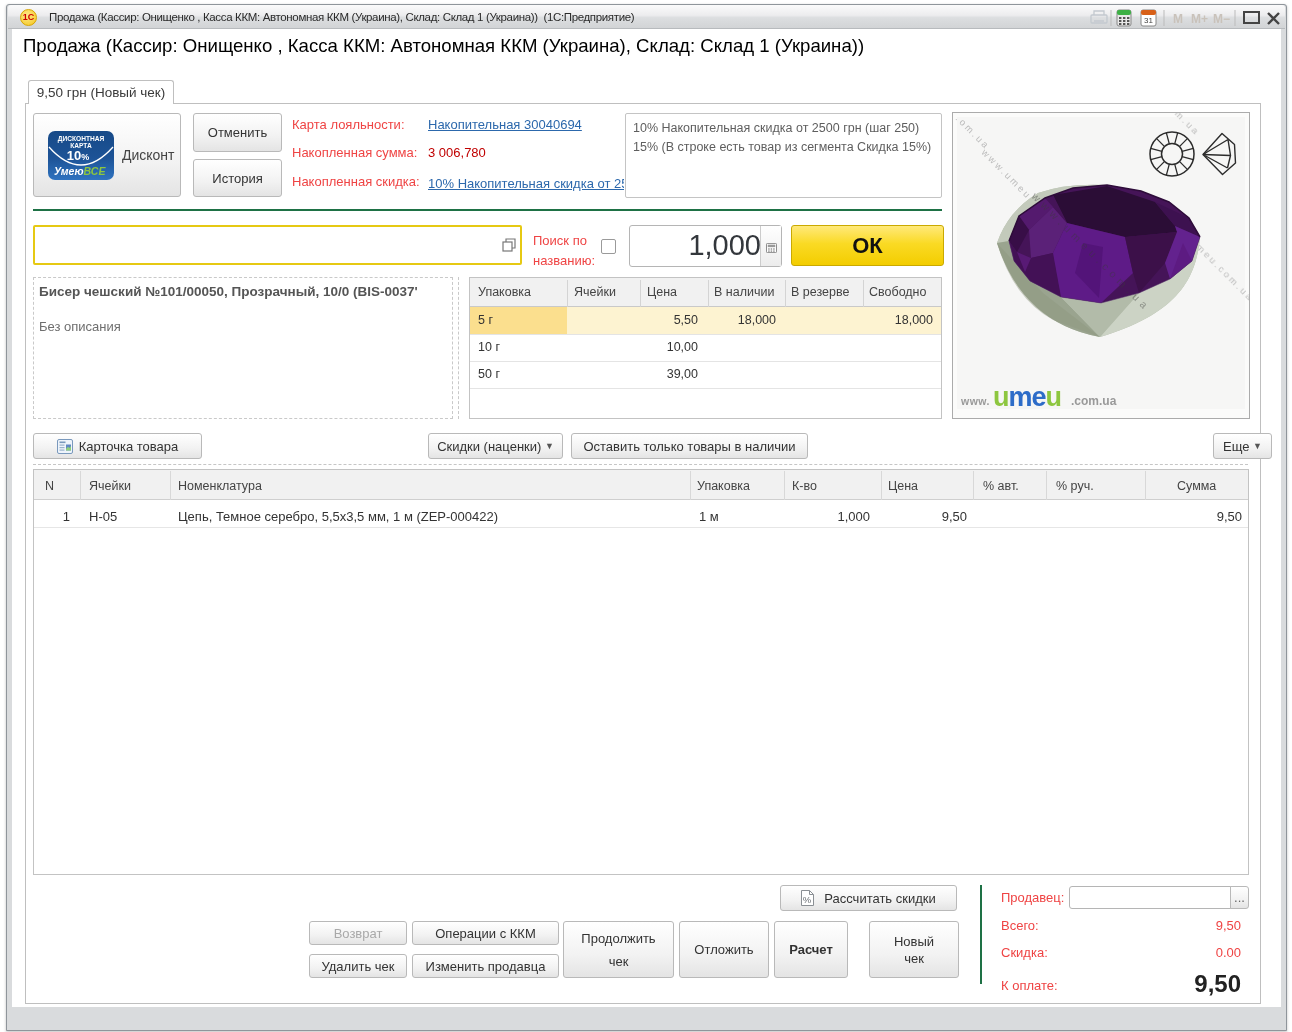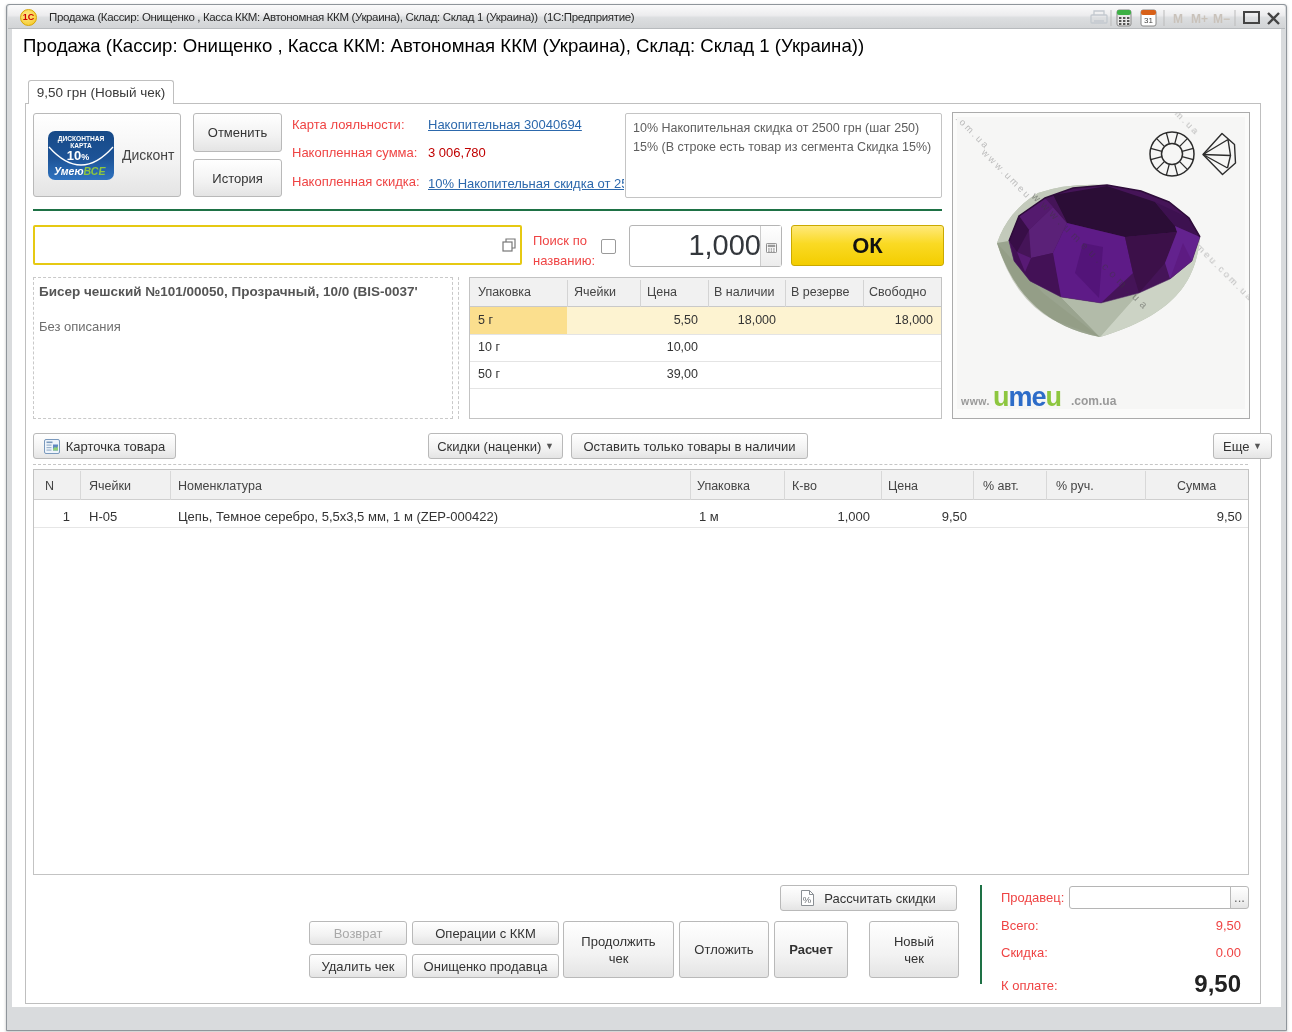--- a/index.html
+++ b/index.html
@@ -222,21 +222,21 @@
         <g fill="#3a3a3a" font-size="10.5" font-family="Liberation Sans" letter-spacing="5" opacity="0.45">
           <text transform="translate(78,84) rotate(45)">www.umeu.com.ua</text>
         </g>
 
         <text x="8" y="292" font-size="10.5" fill="#999" font-family="Liberation Sans" font-weight="bold" letter-spacing="0.5">www.</text>
         <text x="40" y="293" font-size="27" font-family="Liberation Sans" font-weight="bold" letter-spacing="-1"><tspan fill="#8dc63f">u</tspan><tspan fill="#2d6cc8">me</tspan><tspan fill="#8dc63f">u</tspan></text>
         <text x="118" y="292" font-size="12" fill="#999" font-family="Liberation Sans" font-weight="bold">.com.ua</text>
       </svg>
     </div>
 
-    <div class="btn" style="left:21px;top:404px;width:143px;height:26px;">
+    <div class="btn" style="left:21px;top:404px;width:169px;height:26px;">
       <svg width="16" height="15" viewBox="0 0 16 15" style="margin-right:6px">
             <rect x="0.5" y="0.5" width="15" height="14" rx="1.5" fill="#eef4fb" stroke="#7a99bd"></rect>
             <rect x="2.5" y="2.5" width="6" height="1.6" fill="#7a99bd"></rect>
             <rect x="2.5" y="5.5" width="5" height="1.2" fill="#9ab2cc"></rect>
             <rect x="2.5" y="8" width="5" height="1.2" fill="#9ab2cc"></rect>
             <rect x="2.5" y="10.5" width="5" height="1.2" fill="#9ab2cc"></rect>
             <rect x="9" y="5.5" width="5" height="6" fill="#5f87c2"></rect>
             <path d="M9 10 l2-2.2 1.4 1.2 1.6-2v4.5 H9Z" fill="#8fd07a"></path>
           </svg>
       Карточка товара</div>
@@ -277,22 +277,22 @@
     <div class="btn" style="left:768px;top:856px;width:177px;height:26px;">
       <svg width="13" height="16" viewBox="0 0 13 16" style="margin-right:10px">
             <path d="M0.5 0.5 H8.5 L12.5 4.5 V15.5 H0.5 Z" fill="#fff" stroke="#8a8f94"></path>
             <path d="M8.5 0.5 V4.5 H12.5" fill="none" stroke="#8a8f94"></path>
             <text x="6" y="12.5" font-size="9.5" text-anchor="middle" fill="#6a6f74" font-family="Liberation Sans">%</text>
           </svg>
       Рассчитать скидки</div>
     <div class="btn" style="left:297px;top:892px;width:98px;height:24px;color:#a9a9a9;">Возврат</div>
     <div class="btn" style="left:400px;top:892px;width:147px;height:24px;">Операции с ККМ</div>
     <div class="btn" style="left:297px;top:925px;width:98px;height:24px;">Удалить чек</div>
-    <div class="btn" style="left:400px;top:925px;width:147px;height:24px;">Онищенко продавца</div>
-    <div class="btn" style="left:551px;top:892px;width:111px;height:57px;text-align:center;line-height:17px;">Продолжить<br>чек</div>
+    <div class="btn" style="left:400px;top:925px;width:147px;height:24px;">Изменить продавца</div>
+    <div class="btn" style="left:551px;top:892px;width:111px;height:57px;text-align:center;line-height:23px;">Продолжить<br>чек</div>
     <div class="btn" style="left:667px;top:892px;width:90px;height:57px;">Отложить</div>
     <div class="btn" style="left:762px;top:892px;width:74px;height:57px;font-weight:bold;">Расчет</div>
     <div class="btn" style="left:857px;top:892px;width:90px;height:57px;text-align:center;line-height:17px;">Новый<br>чек</div>
     <div class="abs" style="left:968px;top:856px;width:2px;height:99px;background:#1e7145;"></div>
     <div class="lbl" style="left:989px;top:861px;">Продавец:</div>
     <div class="abs" style="left:1057px;top:857px;width:162px;height:23px;border:1px solid #b5b5b5;border-radius:3px 0 0 3px;background:#fff;"></div>
     <div class="btn" style="left:1218px;top:857px;width:19px;height:23px;border-radius:0 3px 3px 0;color:#666;">...</div>
     <div class="lbl" style="left:989px;top:889px;">Всего:</div>
     <div class="lbl" style="left:1100px;top:889px;width:129px;text-align:right;">9,50</div>
     <div class="lbl" style="left:989px;top:916px;">Скидка:</div>

